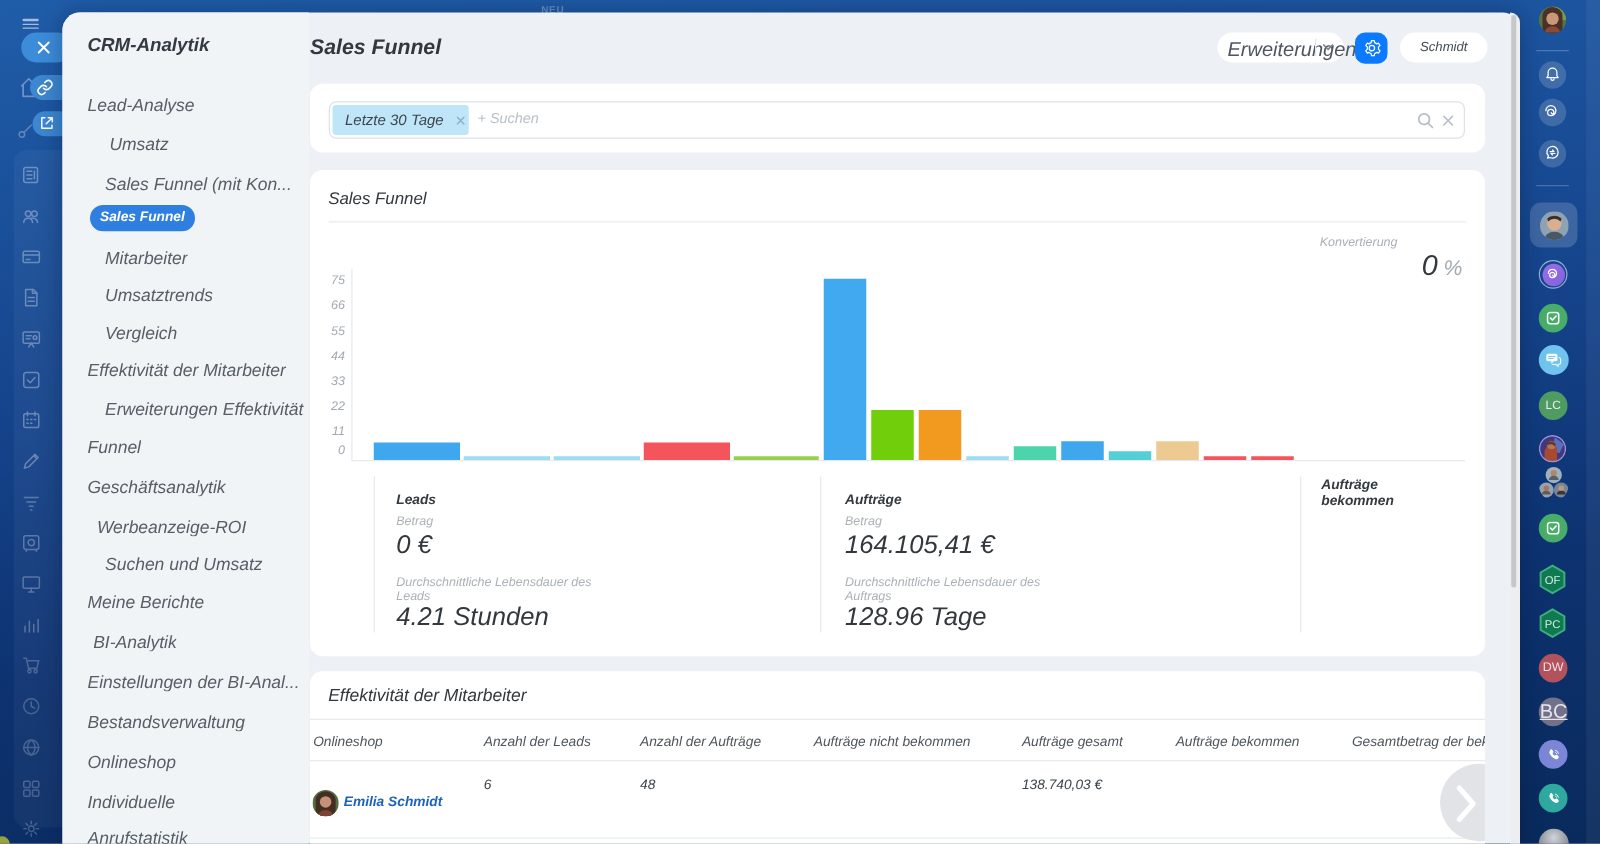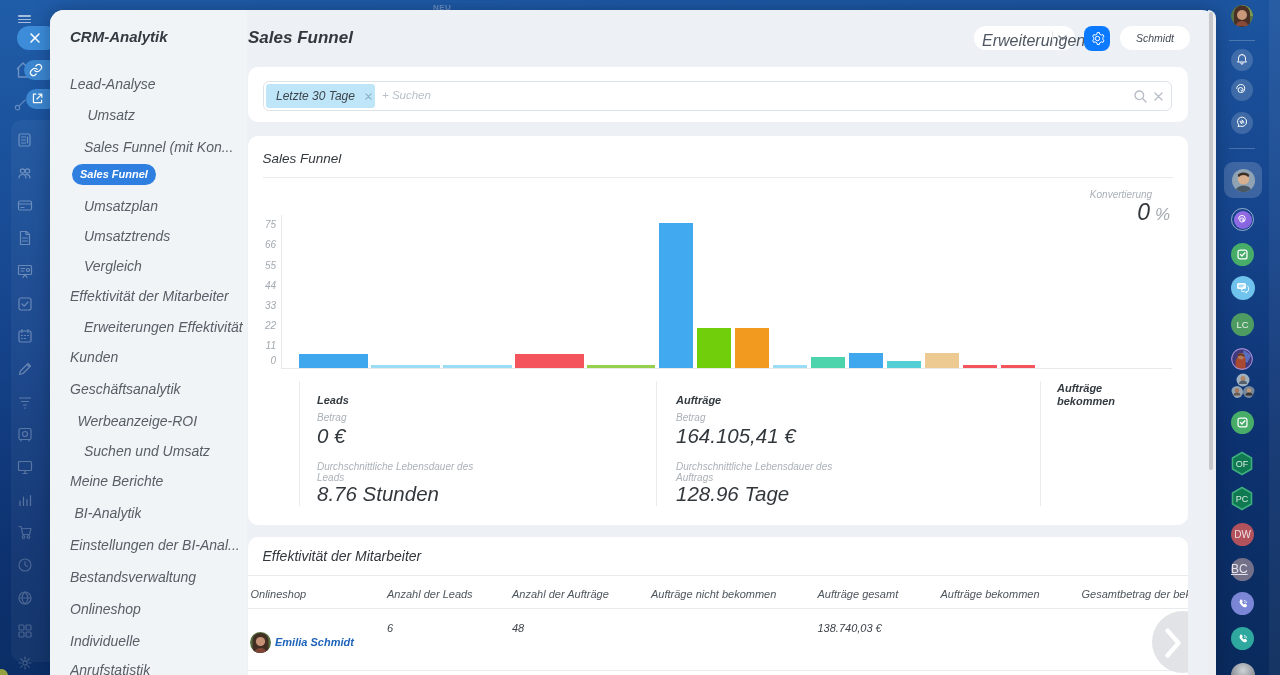--- a/index.html
+++ b/index.html
@@ -255,21 +255,21 @@
       <text x="13" y="16" font-family="Liberation Sans" font-size="9" fill="#d7ece2" text-anchor="middle">OF</text>
     </svg>
 
   <svg class="abs" style="left:1229px;top:486px;" width="26" height="27" viewBox="0 0 26 27">
       <path d="M13 1.5l9.5 5.5v11L13 23.5 3.5 18V7z" fill="#0f7a52" stroke="#3fae7e" stroke-width="1.6" stroke-linejoin="round"></path>
       <text x="13" y="16" font-family="Liberation Sans" font-size="9" fill="#d7ece2" text-anchor="middle">PC</text>
     </svg>
 
   <div class="rricon" style="top:522.5px;width:23px;height:23px;background:#b2525c;color:#f2dfe1;font-size:10px;line-height:23px;text-align:center;">DW</div>
 
-  <div class="rricon" style="top:557.5px;width:23px;height:23px;background:#73708a;color:#e5e4ec;font-size:12px;line-height:23px;text-align:left;text-decoration:underline;">BC</div>
+  <div class="rricon" style="top:557.5px;width:23px;height:23px;background:#73708a;color:#e5e4ec;font-size:16px;line-height:23px;text-align:right;text-decoration:underline;">BC</div>
 
   <div class="rricon" style="top:592px;width:23px;height:23px;background:#7b86d6;"></div>
   <svg class="abs" style="left:1237px;top:597.5px;" width="12" height="12" viewBox="0 0 24 24">
       <path d="M6.5 3.5c.8-.8 2-.8 2.7 0l1.8 2c.6.7.6 1.7 0 2.4l-1 1.1c.5 1.3 2.3 3.3 3.9 4l1.2-1c.7-.6 1.7-.6 2.4 0l2 1.9c.8.7.8 1.9 0 2.7l-1.2 1.2c-1 .9-2.5 1.2-3.8.6-4-1.7-7.6-5.3-9.3-9.4-.5-1.3-.2-2.8.8-3.7z" fill="#fff"></path>
       <path d="M14.5 4.5a6 6 0 0 1 5 5M15 8a2.5 2.5 0 0 1 1.5 1.5" stroke="#fff" stroke-width="1.4" fill="none" stroke-linecap="round"></path>
     </svg>
 
   <div class="rricon" style="top:627px;width:23px;height:23px;background:#2fa8a0;"></div>
   <svg class="abs" style="left:1237px;top:632.5px;" width="12" height="12" viewBox="0 0 24 24">
       <path d="M6.5 3.5c.8-.8 2-.8 2.7 0l1.8 2c.6.7.6 1.7 0 2.4l-1 1.1c.5 1.3 2.3 3.3 3.9 4l1.2-1c.7-.6 1.7-.6 2.4 0l2 1.9c.8.7.8 1.9 0 2.7l-1.2 1.2c-1 .9-2.5 1.2-3.8.6-4-1.7-7.6-5.3-9.3-9.4-.5-1.3-.2-2.8.8-3.7z" fill="#fff"></path>
@@ -279,26 +279,26 @@
   <div class="rricon" style="top:663px;width:24px;height:24px;background:radial-gradient(circle at 50% 30%, #cfd4d8 0%, #8a8f96 60%, #5a5f66 100%);"></div>
 </div>
 
 <div class="slate">
   <div class="menu" id="menu">
     <div class="abs" style="left:20.5px;top:17.5px;font-size:15px;font-weight:bold;color:#333a41;">CRM-Analytik</div>
     <div class="mi" style="left:20.5px;top:64.0px;">Lead-Analyse</div>
     <div class="mi" style="left:38px;top:95.5px;">Umsatz</div>
     <div class="mi" style="left:34.5px;top:127.5px;">Sales Funnel (mit Kon...</div>
     <div class="abs" style="left:22.5px;top:154px;height:21px;border-radius:10.5px;background:#2e7fe0;color:#fff;font-size:11px;font-weight:bold;line-height:21px;padding:0 8px;">Sales Funnel</div>
-    <div class="mi" style="left:34.5px;top:186.5px;">Umsatzplan</div>
+    <div class="mi" style="left:34.5px;top:186.5px;">Mitarbeiter</div>
     <div class="mi" style="left:34.5px;top:216.5px;">Umsatztrends</div>
     <div class="mi" style="left:34.5px;top:246.5px;">Vergleich</div>
     <div class="mi" style="left:20.5px;top:276.5px;">Effektivität der Mitarbeiter</div>
     <div class="mi" style="left:34.5px;top:307.5px;">Erweiterungen Effektivität</div>
-    <div class="mi" style="left:20.5px;top:337.5px;">Kunden</div>
+    <div class="mi" style="left:20.5px;top:337.5px;">Funnel</div>
     <div class="mi" style="left:20.5px;top:369.5px;">Geschäftsanalytik</div>
     <div class="mi" style="left:28px;top:401.5px;">Werbeanzeige-ROI</div>
     <div class="mi" style="left:34.5px;top:431.5px;">Suchen und Umsatz</div>
     <div class="mi" style="left:20.5px;top:461.5px;">Meine Berichte</div>
     <div class="mi" style="left:25px;top:493.5px;">BI-Analytik</div>
     <div class="mi" style="left:20.5px;top:525.5px;">Einstellungen der BI-Anal...</div>
     <div class="mi" style="left:20.5px;top:557.5px;">Bestandsverwaltung</div>
     <div class="mi" style="left:20.5px;top:589.5px;">Onlineshop</div>
     <div class="mi" style="left:20.5px;top:621.5px;">Individuelle</div>
     <div class="mi" style="left:20.5px;top:650.5px;">Anrufstatistik</div>
@@ -328,21 +328,21 @@
     <svg class="abs" style="left:1077.5px;top:79.5px;" width="13" height="13" viewBox="0 0 13 13">
         <circle cx="5.3" cy="5.3" r="4.3" stroke="#b7bdc6" stroke-width="1.4" fill="none"></circle>
         <path d="M8.6 8.6l3.4 3.4" stroke="#b7bdc6" stroke-width="1.4" stroke-linecap="round"></path>
       </svg>
     <svg class="abs" style="left:1097.5px;top:81.5px;" width="9" height="9" viewBox="0 0 9 9">
         <path d="M1 1l7 7M8 1L1 8" stroke="#b7bdc6" stroke-width="1.3" stroke-linecap="round"></path>
       </svg>
     <div class="card" style="left:192px;top:126px;width:940px;height:389px;"></div>
     <div class="abs" style="left:206.5px;top:140.5px;font-size:13.5px;color:#33383d;">Sales Funnel</div>
     <div class="abs" style="left:207px;top:167px;width:910px;height:1px;background:#e8ebee;"></div>
-    <div class="abs" style="left:1000px;top:178.5px;width:130px;text-align:center;font-size:10px;color:#a9b0b7;">Konvertierung</div>
+    <div class="abs" style="left:932px;top:178.5px;width:130px;text-align:right;font-size:10px;color:#a9b0b7;">Konvertierung</div>
     <div class="abs" style="left:984px;top:188.5px;width:130px;text-align:right;"><span style="font-size:23px;color:#33383d;">0</span><span style="font-size:17px;color:#a2a9b0;"> %</span></div>
     <div class="ylab" style="left:190px;top:209.0px;">75</div>
     <div class="ylab" style="left:190px;top:229.0px;">66</div>
     <div class="ylab" style="left:190px;top:250.0px;">55</div>
     <div class="ylab" style="left:190px;top:270.0px;">44</div>
     <div class="ylab" style="left:190px;top:289.5px;">33</div>
     <div class="ylab" style="left:190px;top:310.0px;">22</div>
     <div class="ylab" style="left:190px;top:330.0px;">11</div>
     <div class="ylab" style="left:190px;top:345.0px;">0</div>
     <div class="abs" style="left:225px;top:205px;width:1px;height:152.5px;background:#e7eaed;"></div>
@@ -362,21 +362,21 @@
     <div class="bar" style="left:868.9px;top:342.5px;width:34.2px;height:15px;background:#ecca92;"></div>
     <div class="bar" style="left:906.9px;top:354.5px;width:34.2px;height:3px;background:#f4555c;"></div>
     <div class="bar" style="left:944.9px;top:354.5px;width:34.2px;height:3px;background:#f4555c;"></div>
     <div class="abs" style="left:243.0px;top:371px;width:1px;height:125px;background:#e9ebee;"></div>
     <div class="abs" style="left:599.5px;top:371px;width:1px;height:125px;background:#e9ebee;"></div>
     <div class="abs" style="left:984.0px;top:371px;width:1px;height:125px;background:#e9ebee;"></div>
     <div class="statlab" style="left:261px;top:383.5px;">Leads</div>
     <div class="statgray" style="left:261px;top:402px;">Betrag</div>
     <div class="statbig" style="left:261px;top:414px;">0 €</div>
     <div class="statgray" style="left:261px;top:450.5px;">Durchschnittliche Lebensdauer des<br>Leads</div>
-    <div class="statbig" style="left:261px;top:472px;">8.76 Stunden</div>
+    <div class="statbig" style="left:261px;top:472px;">4.21 Stunden</div>
     <div class="statlab" style="left:620px;top:383.5px;">Aufträge</div>
     <div class="statgray" style="left:620px;top:402px;">Betrag</div>
     <div class="statbig" style="left:620px;top:414px;">164.105,41 €</div>
     <div class="statgray" style="left:620px;top:450.5px;">Durchschnittliche Lebensdauer des<br>Auftrags</div>
     <div class="statbig" style="left:620px;top:472px;">128.96 Tage</div>
     <div class="statlab" style="left:1001px;top:371.5px;line-height:13px;">Aufträge<br>bekommen</div>
     <div class="card" style="left:192px;top:527px;width:940px;height:138px;border-radius:10px 10px 0 0;overflow:hidden;">
         <div class="abs" style="left:14.5px;top:10.5px;font-size:14px;color:#33383d;">Effektivität der Mitarbeiter</div>
         <div class="abs" style="left:0;top:38px;width:940px;height:1px;background:#e8ebee;"></div>
         <div class="th" style="left:2.5px;top:50.5px;">Onlineshop</div>

